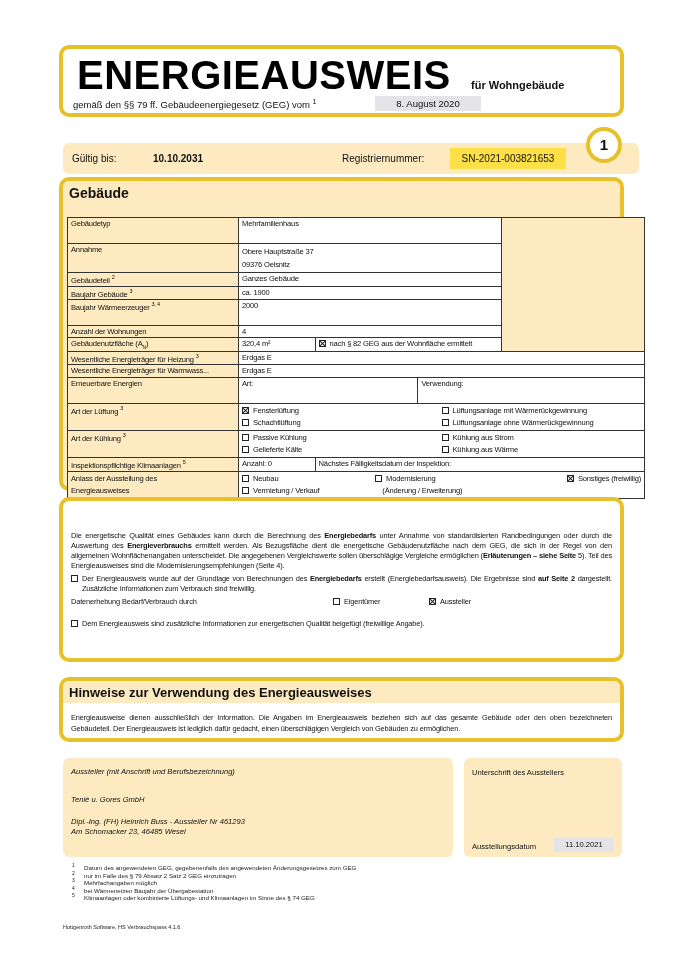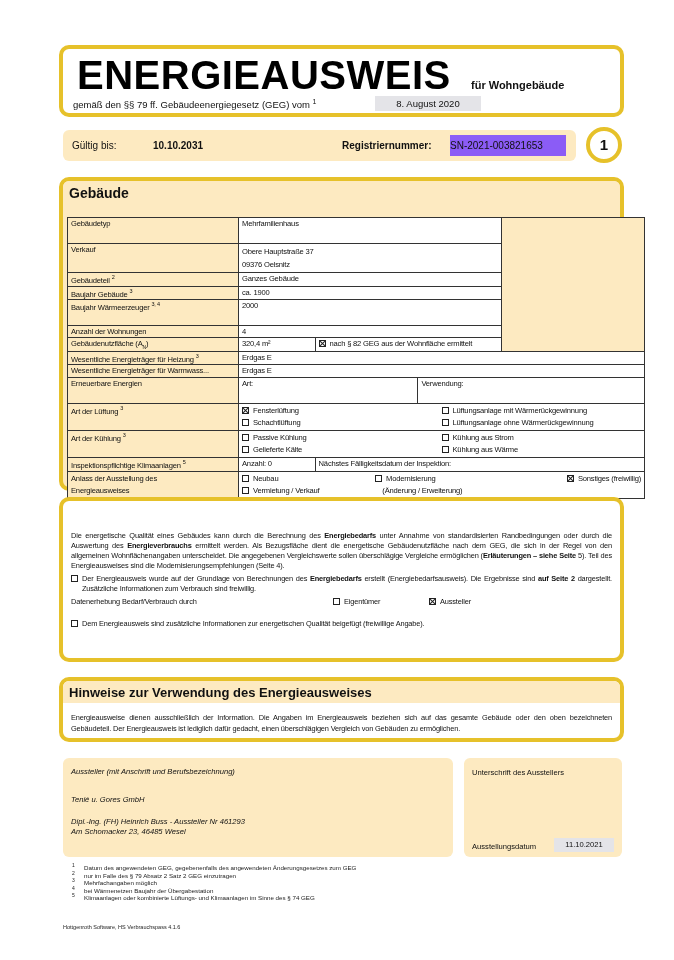--- a/index.html
+++ b/index.html
@@ -11,25 +11,25 @@
 
   
   #header { left: 59px; top: 45px; width: 565px; height: 72px; }
   #title { position: absolute; left: 14px; top: 4px; font-size: 40px; font-weight: bold; letter-spacing: 0.5px; color: #000; }
   #subtitle-right { position: absolute; left: 368px; top: 30px; font-size: 11px; font-weight: bold; margin-left: 40px; }
   #law-line { position: absolute; left: 10px; top: 49px; font-size: 9.5px; }
   #law-line sup { font-size: 7px; }
   #law-date { position: absolute; left: 312px; top: 47px; width: 106px; height: 15px; background: #e4e4e8; font-size: 9.5px; text-align: center; line-height: 15px; }
 
   
-  #validity { left: 63px; top: 130px; width: 513px; height: 31px; }
+  #validity { left: 63px; top: 143px; width: 576px; height: 31px; }
   #valid-label { position: absolute; left: 9px; top: 10px; font-size: 10px; }
   #valid-value { position: absolute; left: 90px; top: 10px; font-size: 10px; font-weight: bold; }
-  #reg-label { position: absolute; left: 279px; top: 10px; font-size: 10px; font-weight: bold; }
-  #reg-value { position: absolute; left: 387px; top: 5px; width: 116px; height: 21px; background: #8b5cf6; font-size: 10px; text-align: left; line-height: 21px; }
+  #reg-label { position: absolute; left: 279px; top: 10px; font-size: 10px; font-weight: normal; }
+  #reg-value { position: absolute; left: 387px; top: 5px; width: 116px; height: 21px; background: #fde047; font-size: 10px; text-align: center; line-height: 21px; }
   #page-badge { position: absolute; left: 586px; top: 127px; width: 36px; height: 36px; border: 4px solid #e6c12a; border-radius: 50%; background: #fff; font-size: 15px; font-weight: bold; text-align: center; line-height: 28px; }
 
   
   .section-head { position: absolute; left: 0; right: 0; top: 0; height: 22px; background: #fdeac1; border-radius: 6px 6px 0 0; font-weight: bold; font-size: 13px; padding: 4px 6px; }
   #gebaeude { left: 59px; top: 177px; width: 565px; height: 314px; background: #fdeac1; }
   #gebaeude .section-head { font-size: 14px; height: 24px; }
 
   table.bt { position: absolute; left: 4px; top: 36px; width: 578px; border-collapse: collapse; font-size: 7.6px; letter-spacing: -0.2px; }
   table.bt td { border: 1px solid #333; vertical-align: top; padding: 1px 3px; background: #fff; }
   table.bt td.lbl { background: #fdeac1; width: 163px; }
@@ -101,21 +101,21 @@
         <col style="width:80px">
         <col style="width:136px">
       </colgroup>
     <tbody>
         <tr style="height:26px">
       <td class="lbl">Gebäudetyp</td>
       <td colspan="3">Mehrfamilienhaus</td>
       <td class="photo" rowspan="7"></td>
     </tr>
     <tr style="height:27px">
-      <td class="lbl">Verkauf</td>
+      <td class="lbl">Annahme</td>
       <td colspan="3" style="line-height:13px">
         <div>Obere Hauptstraße 37</div>
         <div>09376 Oelsnitz</div>
       </td>
     </tr>
     <tr style="height:13px">
       <td class="lbl"><span>Gebäudeteil</span> <sup>2</sup></td>
       <td colspan="3">Ganzes Gebäude</td>
     </tr>
     <tr style="height:13px">

